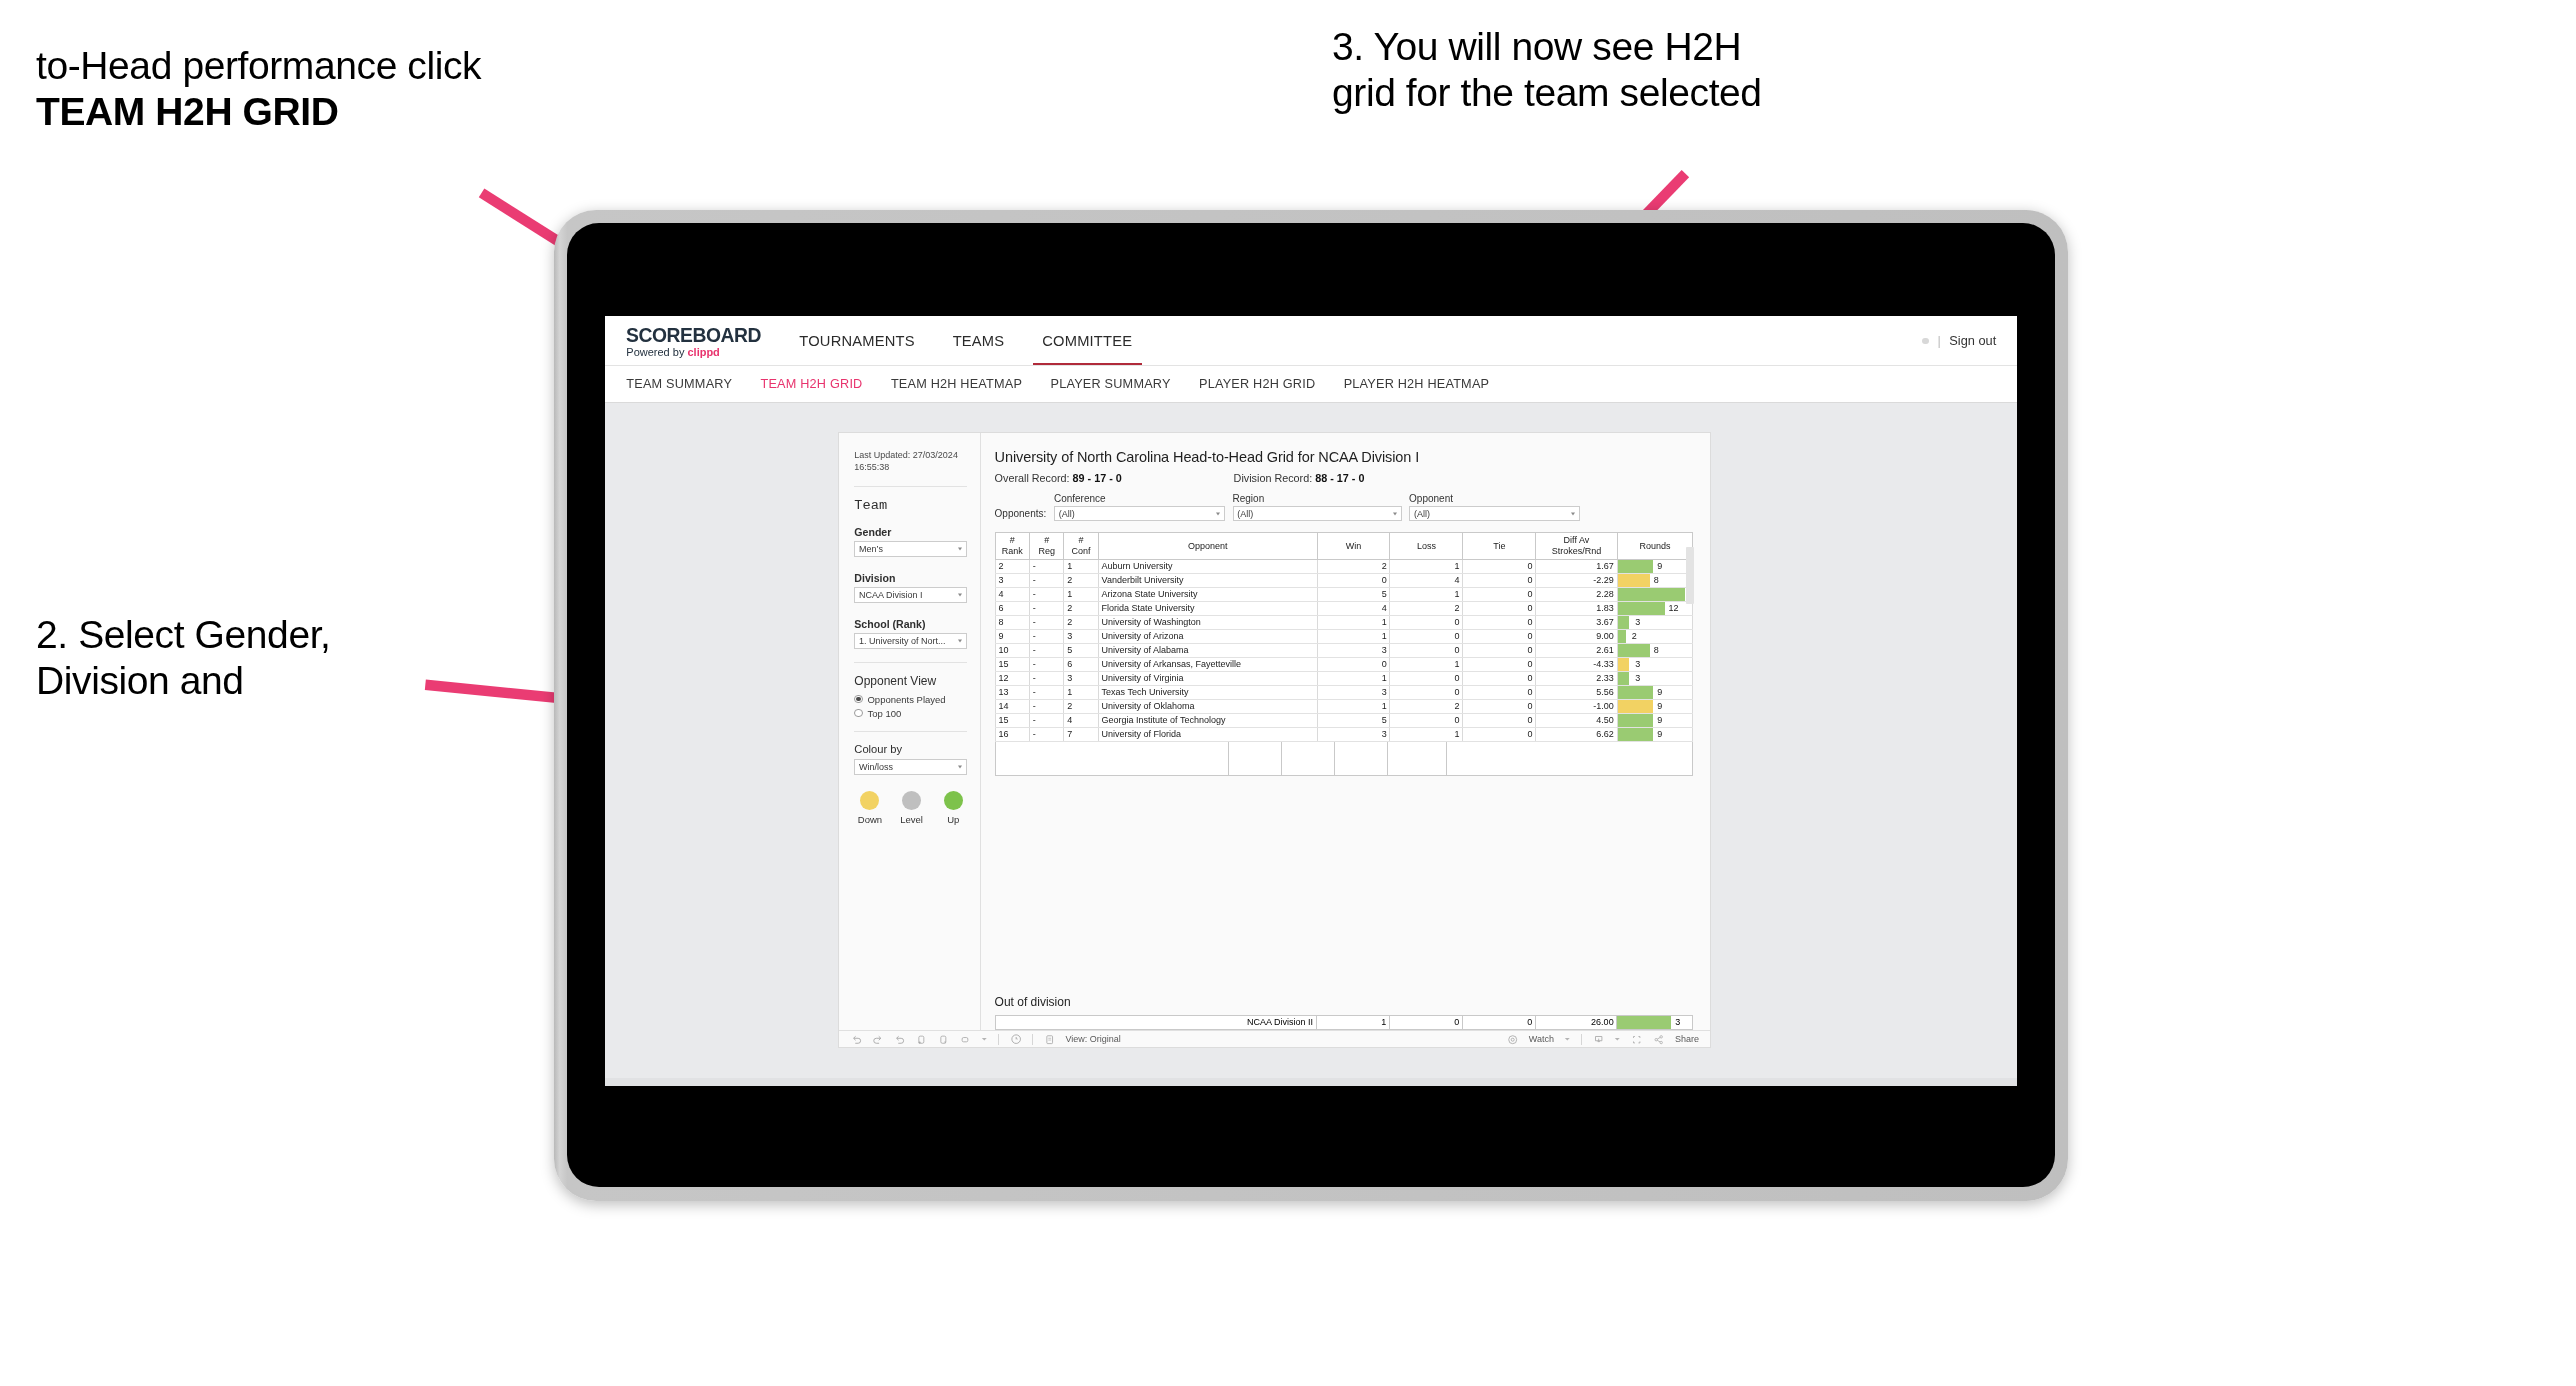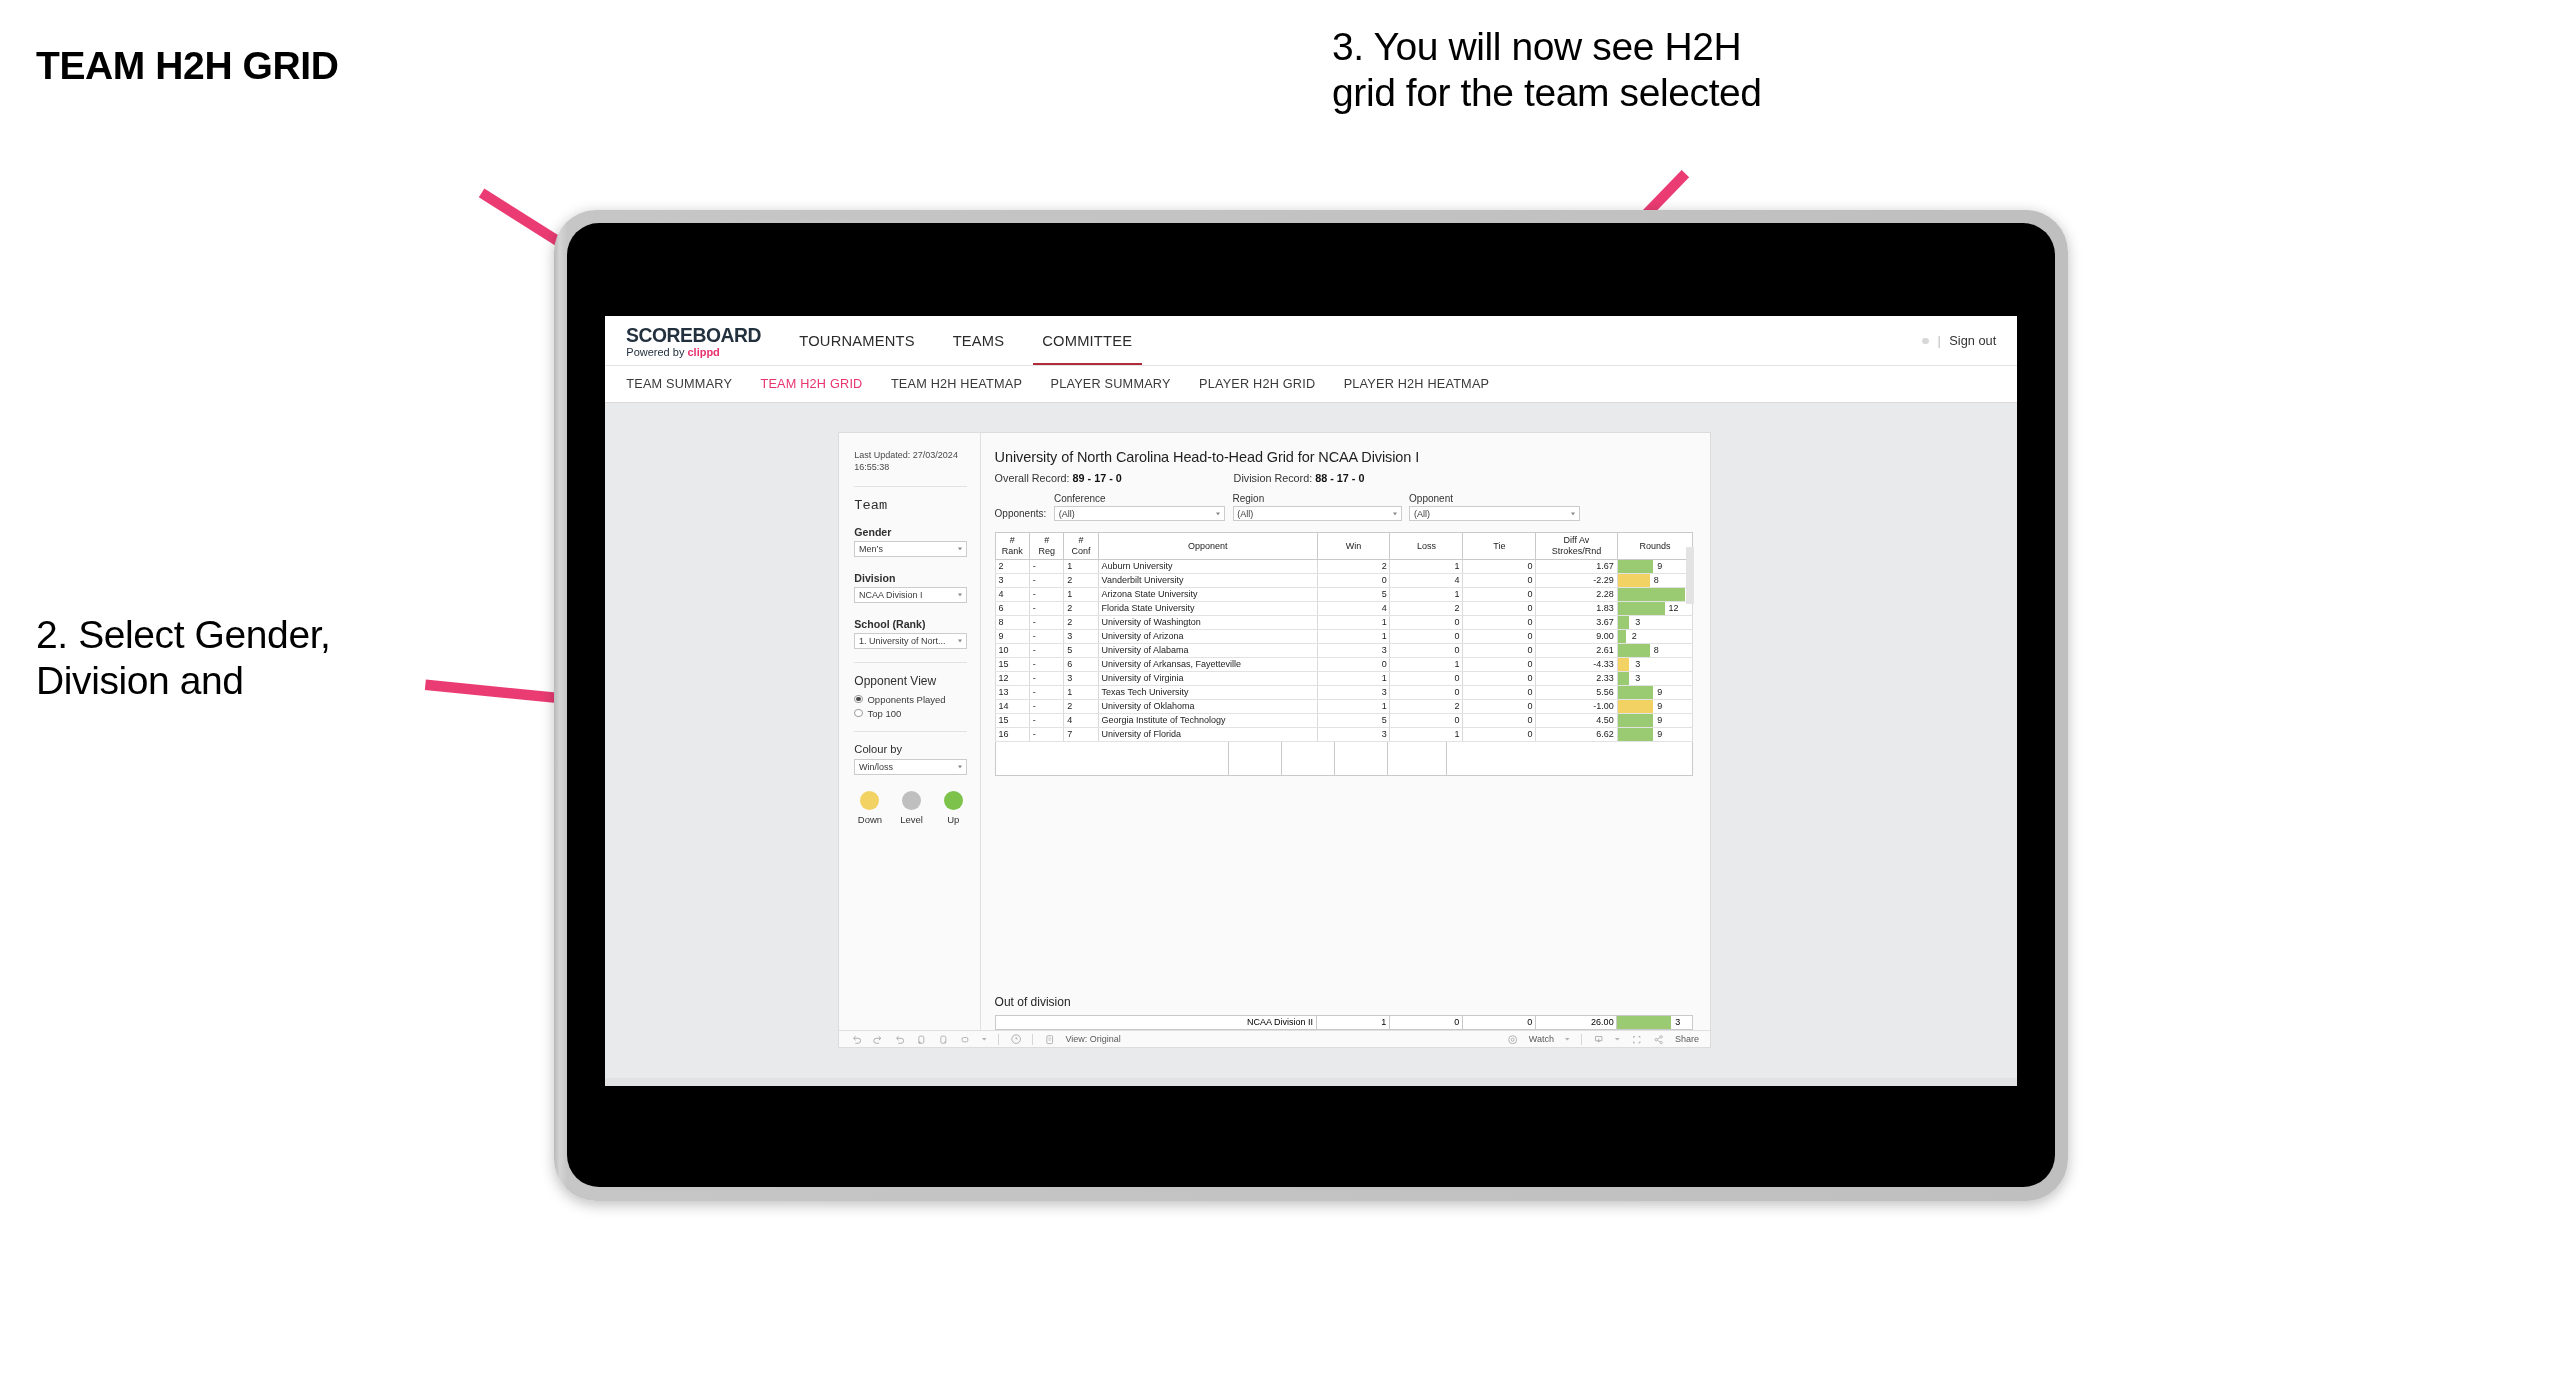--- a/index.html
+++ b/index.html
@@ -296,20 +296,21 @@
     position: absolute;
     left: 0; right: 0; bottom: 0;
     height: 8.5px;
     background: #e1e2e4;
   }
 </style>
 </head>
 <body>
 
 <div class="annot" id="annot1">
+  <div>to-Head performance click</div>
   <div class="bold">TEAM H2H GRID</div>
 </div>
 
 <div class="annot" id="annot2">
   <div>2. Select Gender,</div>
   <div>Division and</div>
 </div>
 
 <div class="annot" id="annot3">
   <div>3. You will now see H2H</div>

